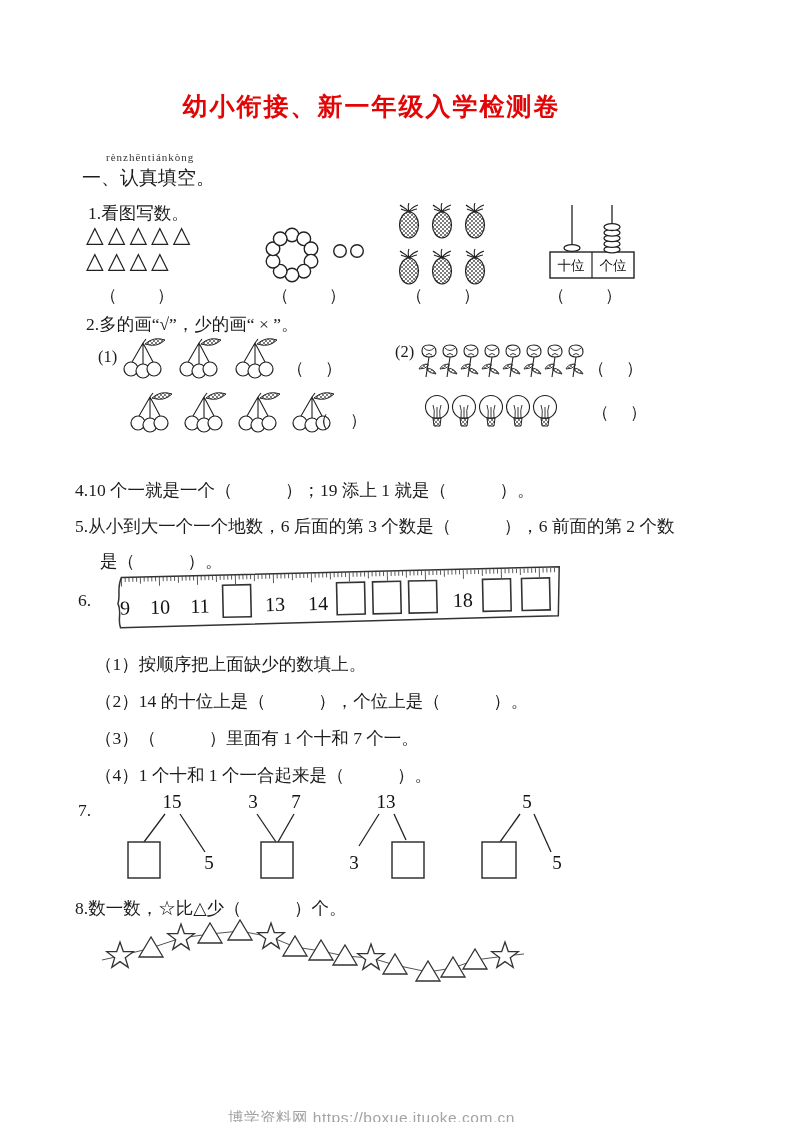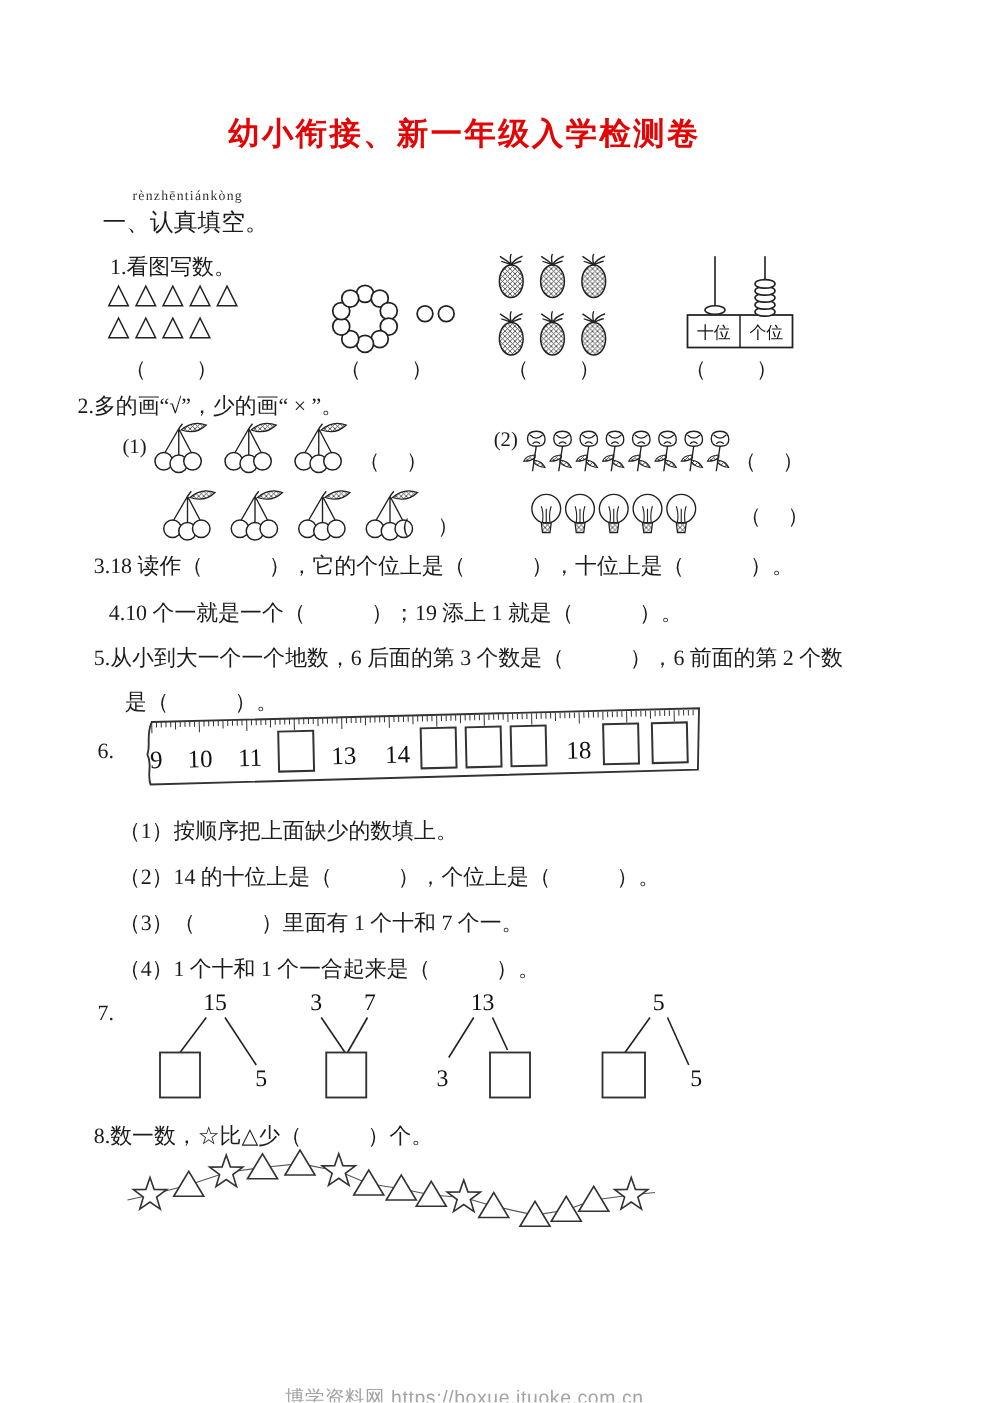--- a/index.html
+++ b/index.html
@@ -131,21 +131,21 @@
       <ellipse cx="70" cy="43.9" rx="8" ry="3.4" fill="#fff" stroke="#222" stroke-width="1.3"></ellipse>
       <ellipse cx="70" cy="38.3" rx="8" ry="3.4" fill="#fff" stroke="#222" stroke-width="1.3"></ellipse>
       <ellipse cx="70" cy="32.7" rx="8" ry="3.4" fill="#fff" stroke="#222" stroke-width="1.3"></ellipse>
       <ellipse cx="70" cy="27.1" rx="8" ry="3.4" fill="#fff" stroke="#222" stroke-width="1.3"></ellipse>
     </svg>
   <div class="abs paren" style="top:284px;left:100px">（　　）</div>
   <div class="abs paren" style="top:284px;left:272px">（　　）</div>
   <div class="abs paren" style="top:284px;left:406px">（　　）</div>
   <div class="abs paren" style="top:284px;left:548px">（　　）</div>
 
-  <div class="abs txt" style="top:312px;left:62px">2.多的画“√”，少的画“ × ”。</div>
+  <div class="abs txt" style="top:312px;left:86px">2.多的画“√”，少的画“ × ”。</div>
   <div class="abs tag" style="top:347px;left:98px">(1)</div>
   <svg class="abs" style="top:337px;left:120px" width="172" height="50">
       <g transform="translate(0,2)">
       <path d="M23,4 L12,23 M23,4 L23,25 M23,4 L33,23 M23,4 L26,0" stroke="#222" stroke-width="1.1" fill="none"></path>
       <path d="M25,5 Q34,-3 45,1 Q37,9 25,5 Z" fill="url(#hatch)" stroke="#222" stroke-width="1"></path>
       <circle cx="11" cy="30" r="7" fill="#fff" stroke="#222" stroke-width="1.2"></circle>
       <circle cx="23" cy="32" r="7" fill="#fff" stroke="#222" stroke-width="1.2"></circle>
       <circle cx="34" cy="30" r="7" fill="#fff" stroke="#222" stroke-width="1.2"></circle>
     </g>
       <g transform="translate(56,2)">
@@ -278,22 +278,21 @@
       <path d="M9,24 L17,24 L16,32 L10,32 Z" fill="url(#hatch)" stroke="#222" stroke-width="1"></path>
     </g>
       <g transform="translate(108,3)">
       <circle cx="13" cy="13" r="11.5" fill="#fff" stroke="#222" stroke-width="1.1"></circle>
       <path d="M10,24 Q11,16 9,11 M13,24 L13,13 M16,24 Q15,16 17,11" stroke="#222" stroke-width="0.9" fill="none"></path>
       <path d="M9,24 L17,24 L16,32 L10,32 Z" fill="url(#hatch)" stroke="#222" stroke-width="1"></path>
     </g>
     </svg>
   <div class="abs paren" style="top:401px;left:592px">（　）</div>
 
-  <div class="abs txt" style="top:440px;left:75px">3.18 读作（　　　），它的个位上是（　　　），十位上是（　　　）。</div>
-  <div class="abs txt" style="top:478px;left:87px">4.10 个一就是一个（　　　）；19 添上 1 就是（　　　）。</div>
+  <div class="abs txt" style="top:478px;left:75px">4.10 个一就是一个（　　　）；19 添上 1 就是（　　　）。</div>
   <div class="abs txt" style="top:514px;left:75px">5.从小到大一个一个地数，6 后面的第 3 个数是（　　　），6 前面的第 2 个数</div>
   <div class="abs txt" style="top:549px;left:100px">是（　　　）。</div>
 
   <div class="abs txt" style="top:590px;left:78px">6.</div>
   <div class="abs ruler-wrap" style="top:566px;left:108px">
     <svg width="475" height="74">
       <path d="M14,11 L452,10 L450,59 L12,61 C9,53 14,45 10,37 C13,29 9,22 14,11 Z" fill="#fff" stroke="#333" stroke-width="1.5"></path>
     <line x1="14.0" y1="11" x2="14.0" y2="20" stroke="#333" stroke-width="0.8"></line>
         <line x1="17.8" y1="11" x2="17.8" y2="15.5" stroke="#333" stroke-width="0.8"></line>
         <line x1="21.6" y1="11" x2="21.6" y2="15.5" stroke="#333" stroke-width="0.8"></line>

